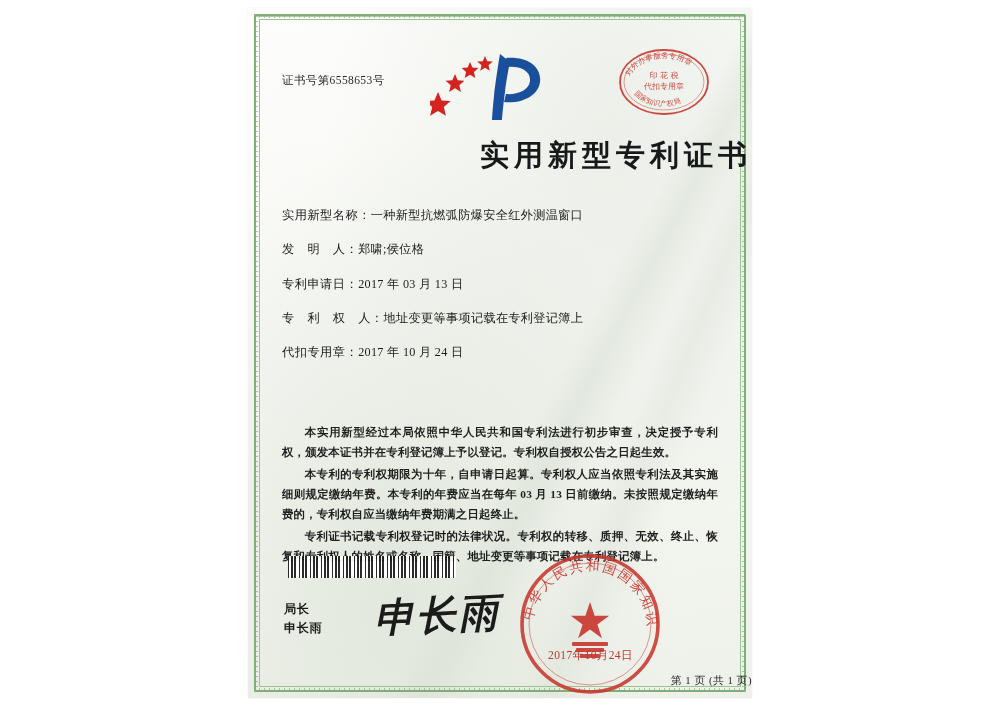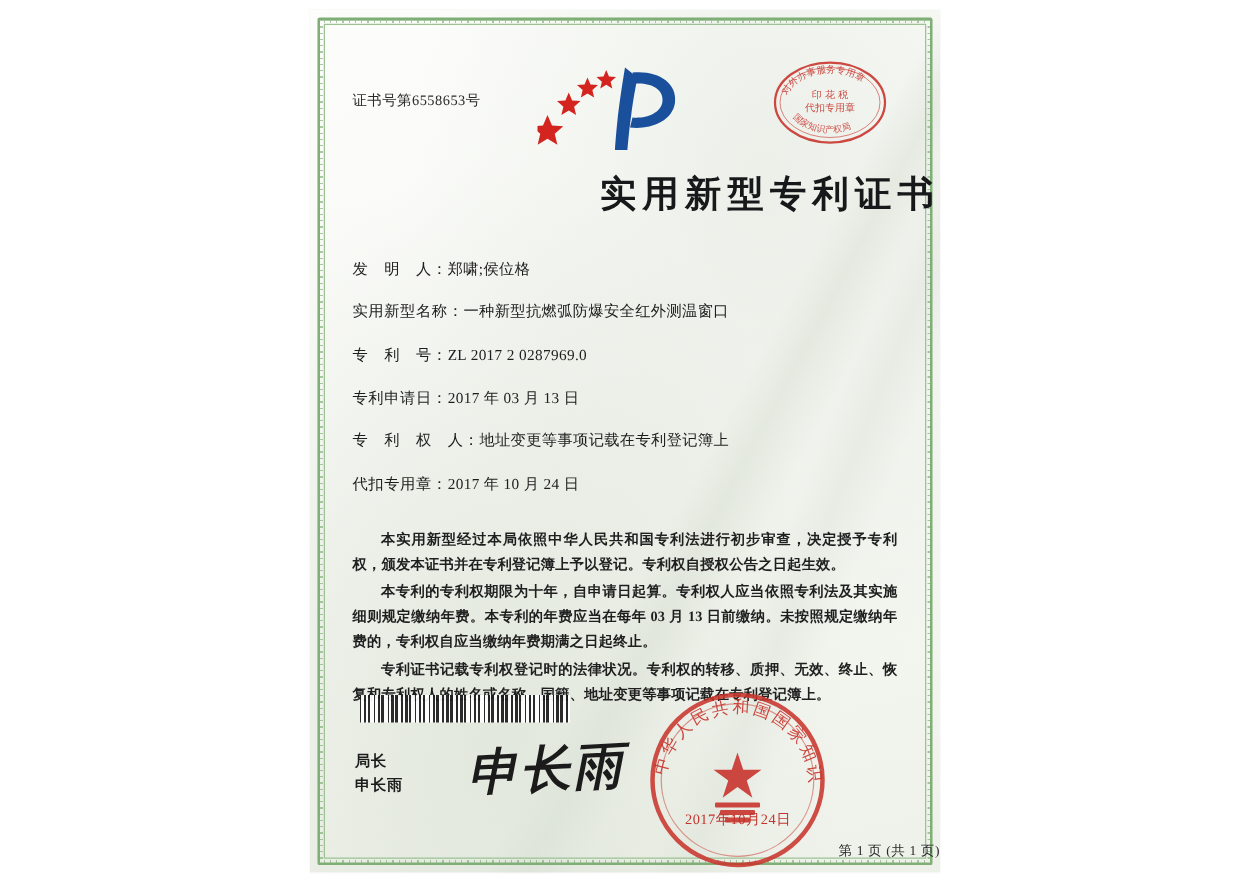--- a/index.html
+++ b/index.html
@@ -284,27 +284,24 @@
         </text>
         <text class="seal-ring-text" x="46" y="42" font-size="8" text-anchor="middle" opacity=".9">印 花 税</text>
         <text class="seal-ring-text" x="46" y="53" font-size="8" text-anchor="middle" opacity=".9">代扣专用章</text>
       </svg>
     </div>
 
     <div class="main-title">实用新型专利证书</div>
 
     <div class="fields">
       <div class="field-row">
+        <span class="label">实用新型名称：</span><span class="value">一种新型抗燃弧防爆安全红外测温窗口</span>
+      </div>
+      <div class="field-row">
         <span class="label">发　明　人：</span><span class="value">郑啸;侯位格</span>
-      </div>
-      <div class="field-row">
-        <span class="label">实用新型名称：</span><span class="value">一种新型抗燃弧防爆安全红外测温窗口</span>
-      </div>
-      <div class="field-row">
-        <span class="label">专　利　号：</span><span class="value">ZL 2017 2 0287969.0</span>
       </div>
       <div class="field-row">
         <span class="label">专利申请日：</span><span class="value">2017 年 03 月 13 日</span>
       </div>
       <div class="field-row">
         <span class="label">专　利　权　人：</span><span class="value">地址变更等事项记载在专利登记簿上</span>
       </div>
       <div class="field-row">
         <span class="label">代扣专用章：</span><span class="value">2017 年 10 月 24 日</span>
       </div>

